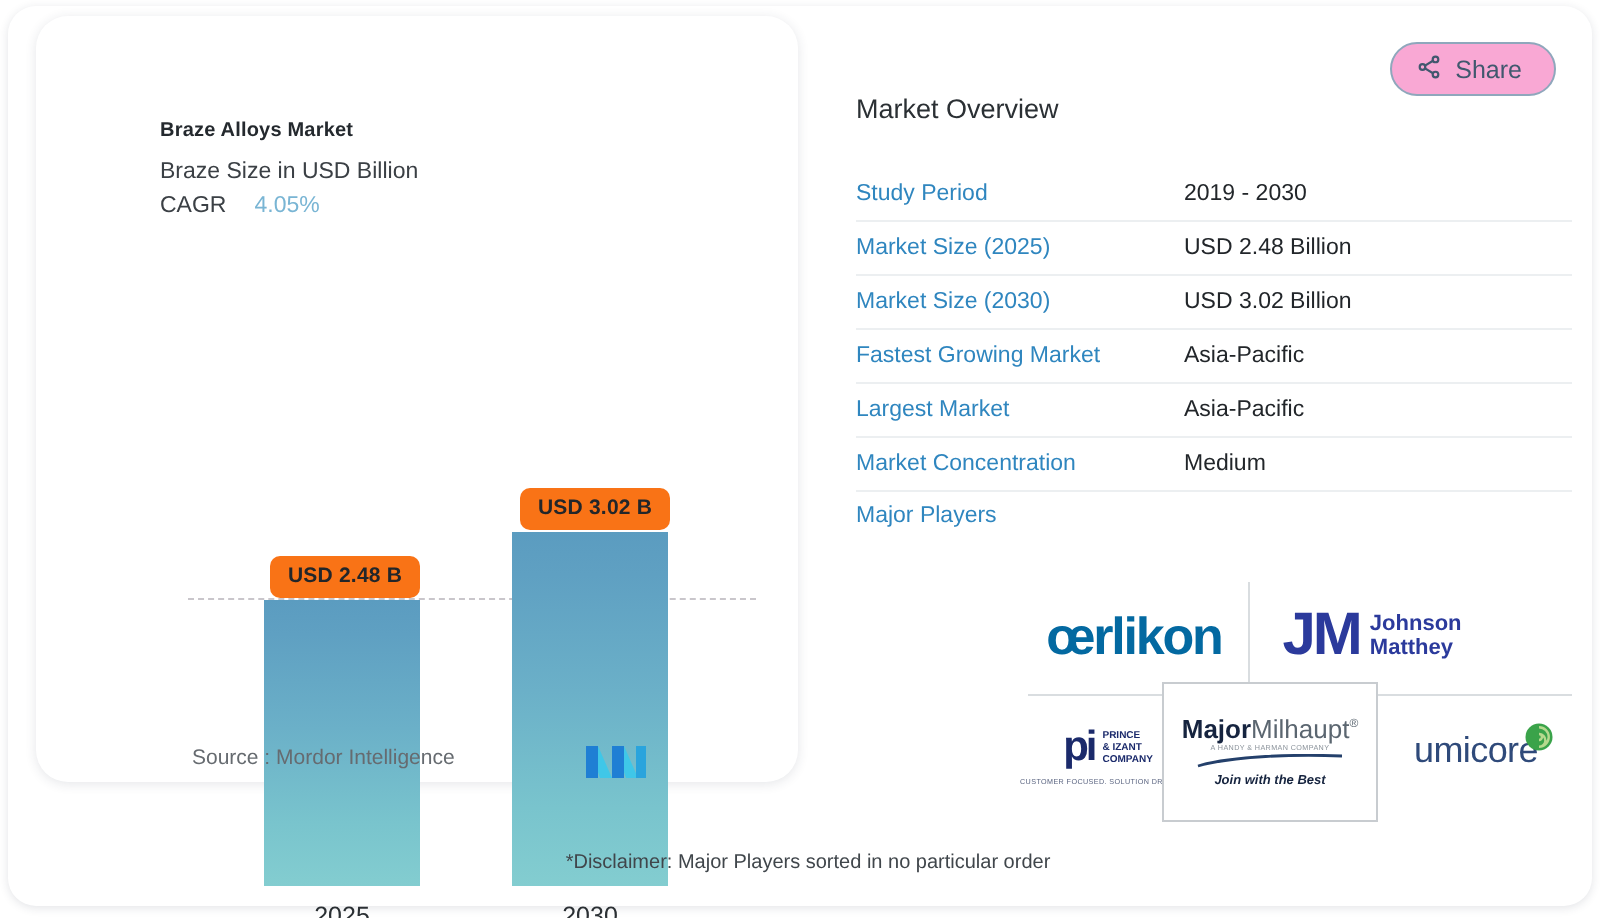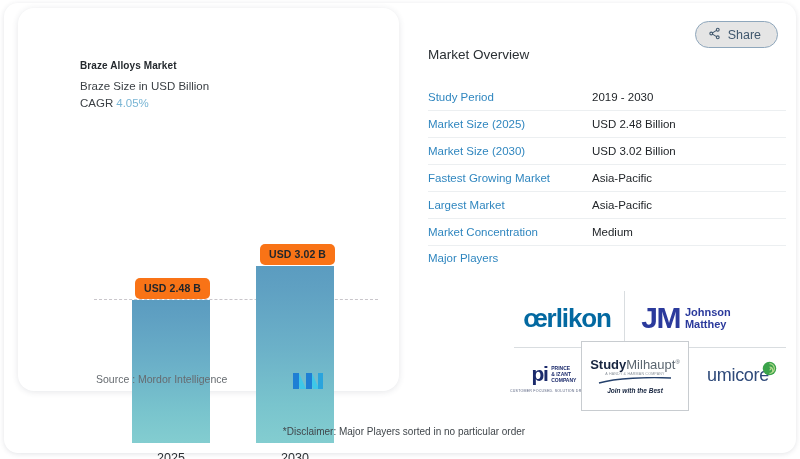--- a/index.html
+++ b/index.html
@@ -63,21 +63,21 @@
   }
   .chart-cagr {
     position: absolute;
     left: 62px;
     top: 89px;
     font-size: 11.5px;
     color: #3b4045;
   }
   .chart-cagr .val {
     color: #79b5d4;
-    margin-left: 3px;
+    margin-left: 14px;
   }
 
   
   .plot {
     position: absolute;
     left: 14px;
     top: 110px;
     width: 366px;
     height: 230px;
   }
@@ -138,21 +138,21 @@
 
   
   .share-btn {
     position: absolute;
     right: 18px;
     top: 18px;
     height: 27px;
     padding: 0 16px 0 12px;
     border: 1.3px solid #8fa7bc;
     border-radius: 16px;
-    background: #e5e5e5;
+    background: #f9a8d4;
     display: flex;
     align-items: center;
     gap: 7px;
     color: #41586e;
     font-size: 12.5px;
     cursor: pointer;
     box-sizing: border-box;
   }
 
   
@@ -423,21 +423,21 @@
         <span class="pi">pi</span>
         <span class="pi-sub">
           <span>PRINCE</span><br>
           <span>&amp; IZANT</span><br>
           <span>COMPANY</span>
         </span>
         <span class="pi-tag">CUSTOMER FOCUSED. SOLUTION DRIVEN.</span>
       </div>
 
       <div class="logo logo-lucas">
-        <span class="lm"><b>Study</b><i>Milhaupt</i><sup>®</sup></span>
+        <span class="lm"><b>Major</b><i>Milhaupt</i><sup>®</sup></span>
         <span class="lm-sub">A HANDY &amp; HARMAN COMPANY</span>
         <svg width="74" height="7" viewBox="0 0 74 7">
           <path d="M1 6 C 18 1, 50 0, 73 1" stroke="#24406b" stroke-width="1.4" fill="none"></path>
         </svg>
         <span class="lm-tag">Join with the Best</span>
       </div>
 
       <div class="logo logo-umicore">
         <span class="um">umicore</span>
         <svg width="15" height="15" viewBox="0 0 20 20" style="margin-left:-7px;margin-bottom:13px">

